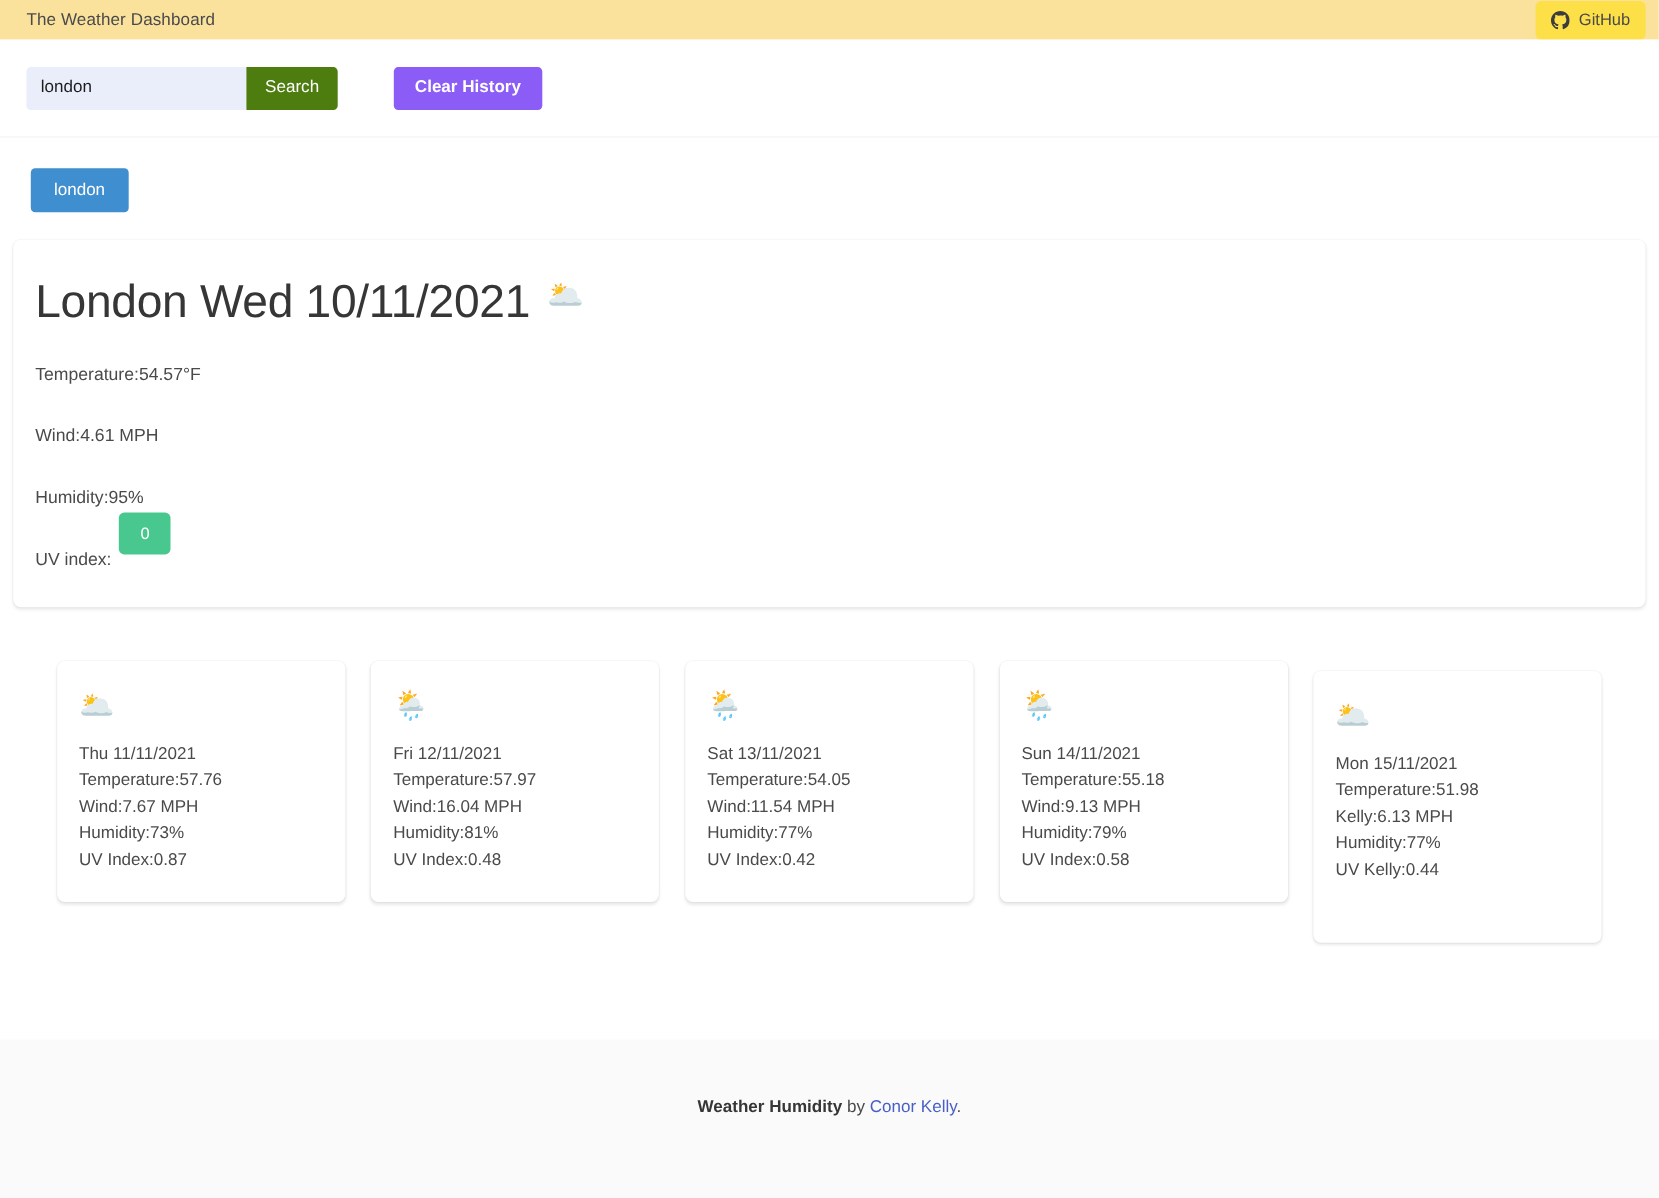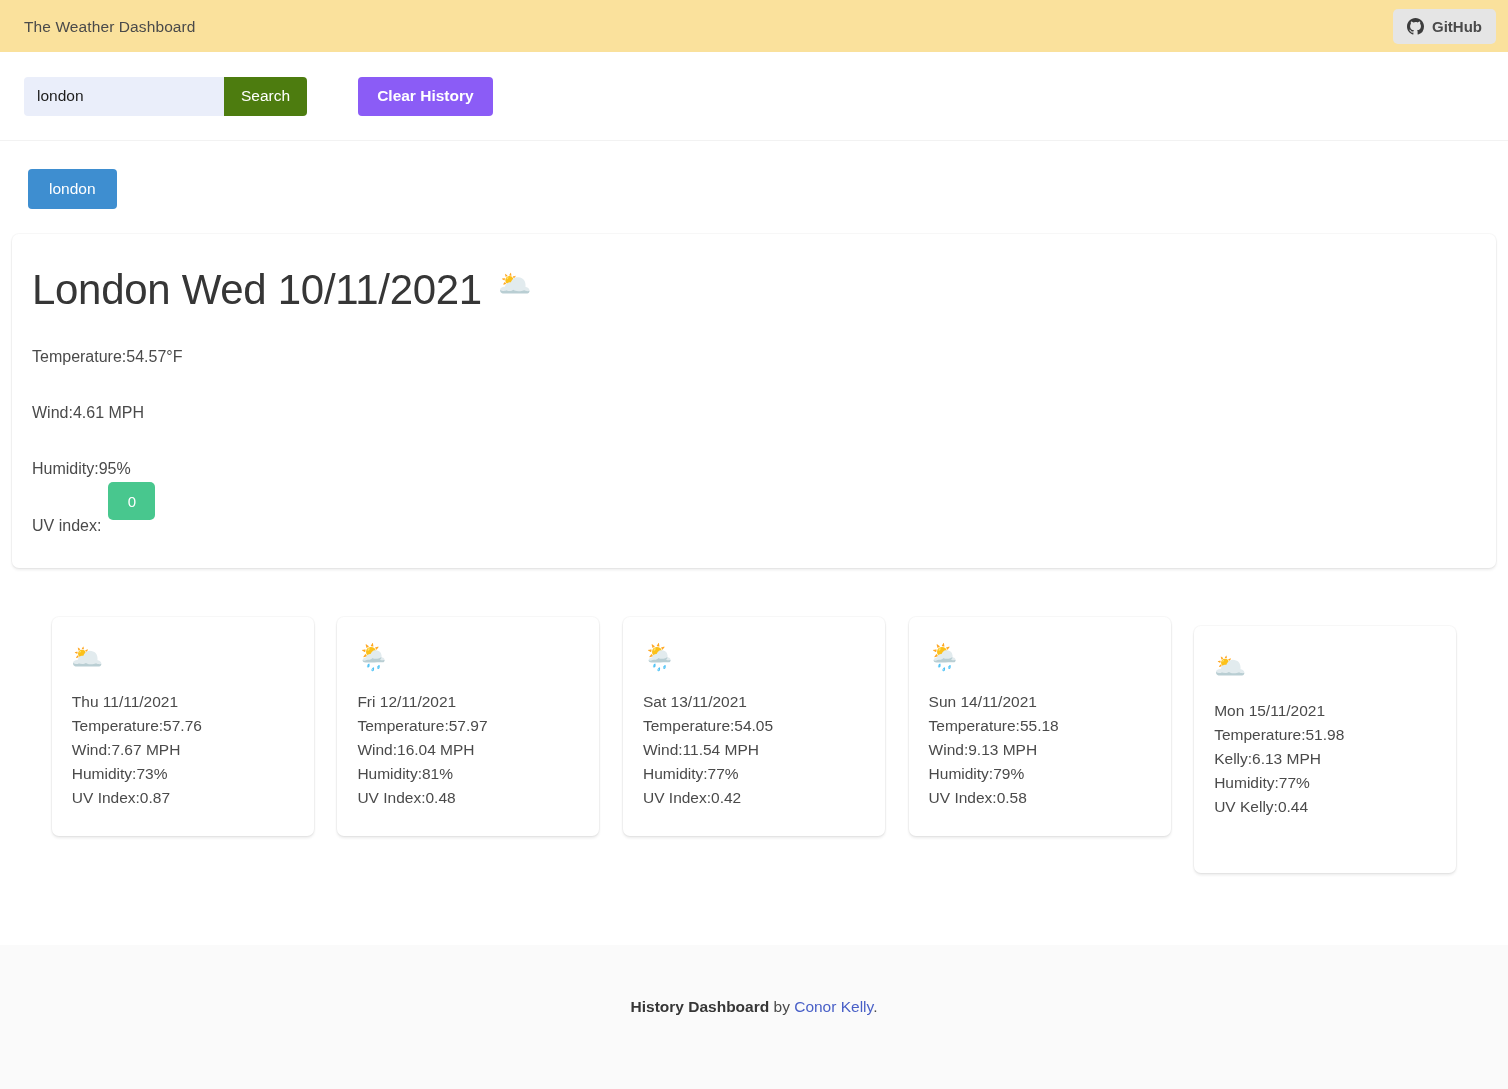--- a/index.html
+++ b/index.html
@@ -8,44 +8,43 @@
     width: 1508px; height: 1089px;
     background: #ffffff;
     font-family: "Liberation Sans", sans-serif;
     color: #363636;
     overflow: hidden;
   }
   .page { position: relative; width: 1508px; height: 1089px; display: flex; flex-direction: column; }
 
   
   .navbar {
-    height: 52px;
+    height: 36px;
     background: #fae19c;
     display: flex;
     align-items: center;
     justify-content: space-between;
     padding: 1px 12px 0 24px;
     flex: none;
   }
   .navbar-title {
     font-size: 15.5px;
     color: #4a4a4a;
     letter-spacing: .1px;
   }
   .github-btn {
     display: flex;
     align-items: flex-end;
     gap: 8px;
-    background: #e5e5e5;
+    background: #fde047;
     border-radius: 5px;
     padding: 9px 14px;
     font-size: 15px;
     color: #4a4a4a;
     cursor: pointer;
-    font-weight: bold;
   }
   .github-btn svg { display: block; }
 
   
   .search-strip {
     flex: none;
     height: 89px;
     background: #ffffff;
     border-bottom: 1px solid #f2f2f2;
     display: flex;
@@ -289,16 +288,16 @@
           <div class="fc-line">Kelly:6.13 MPH</div>
           <div class="fc-line">Humidity:77%</div>
           <div class="fc-line">UV Kelly:0.44</div>
         </div>
       </div>
 
     </div>
   </div>
 
   <div class="footer">
-    <div class="footer-text"><b>History Dashboard</b><span> by </span><a class="footer-link">Conor Kelly</a><span>.</span></div>
+    <div class="footer-text"><b>Weather Humidity</b><span> by </span><a class="footer-link">Conor Kelly</a><span>.</span></div>
   </div>
 
 </div>
 
 </body></html>

